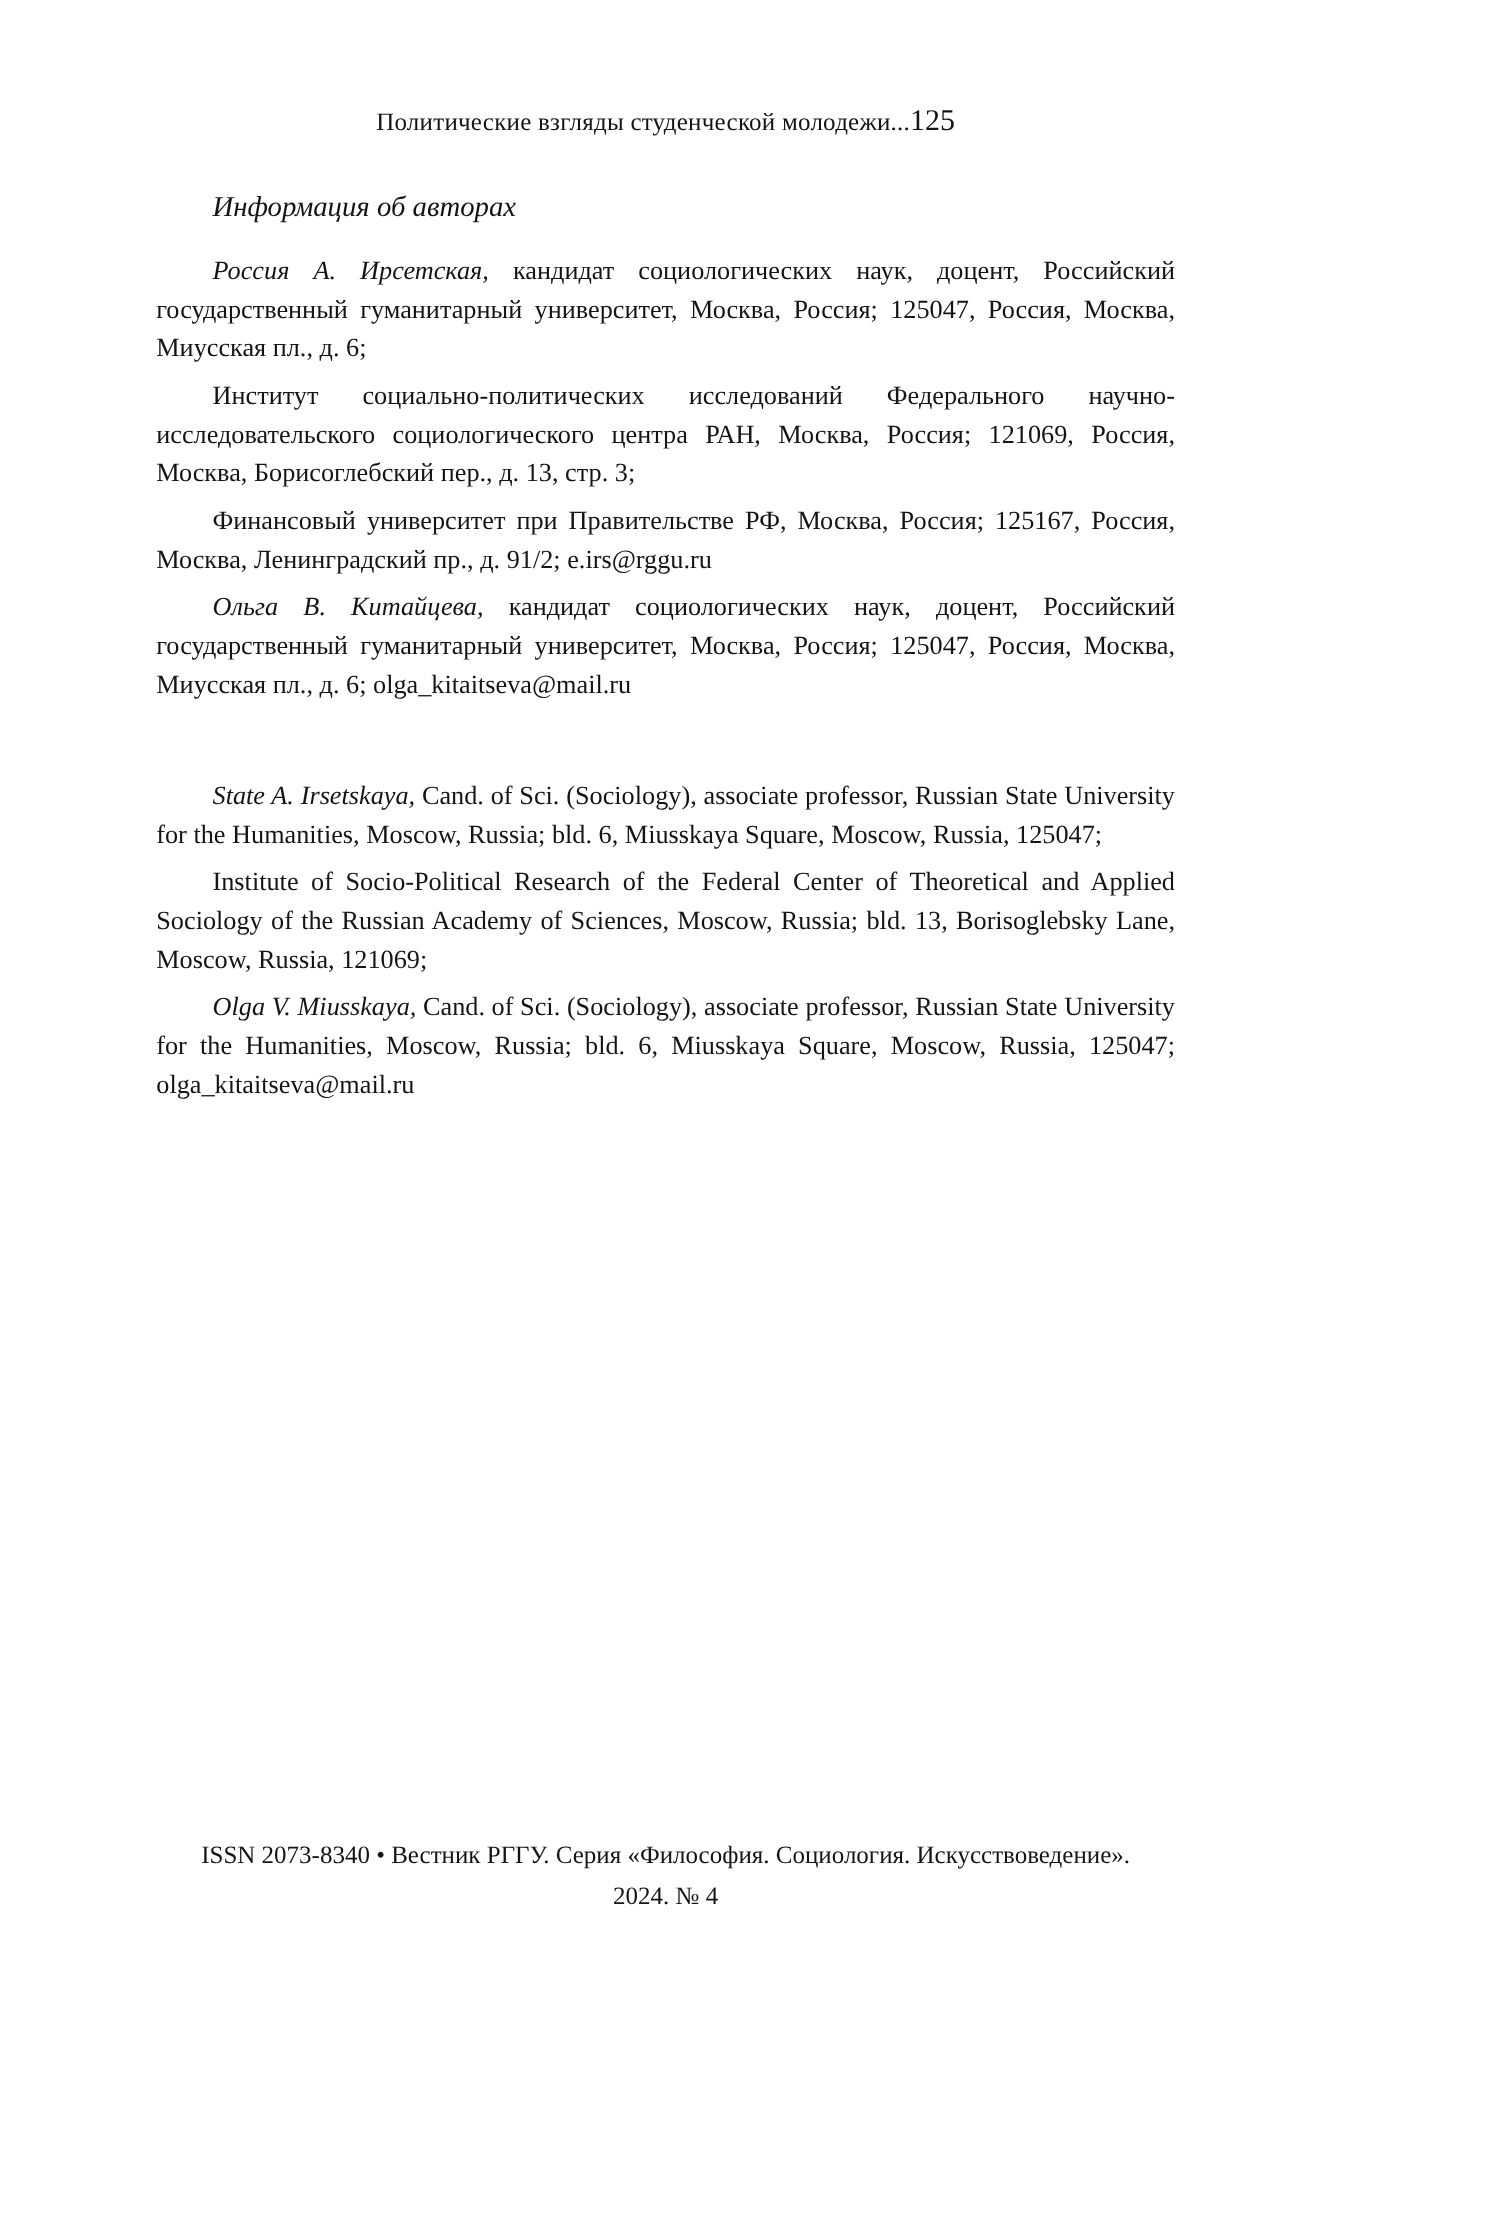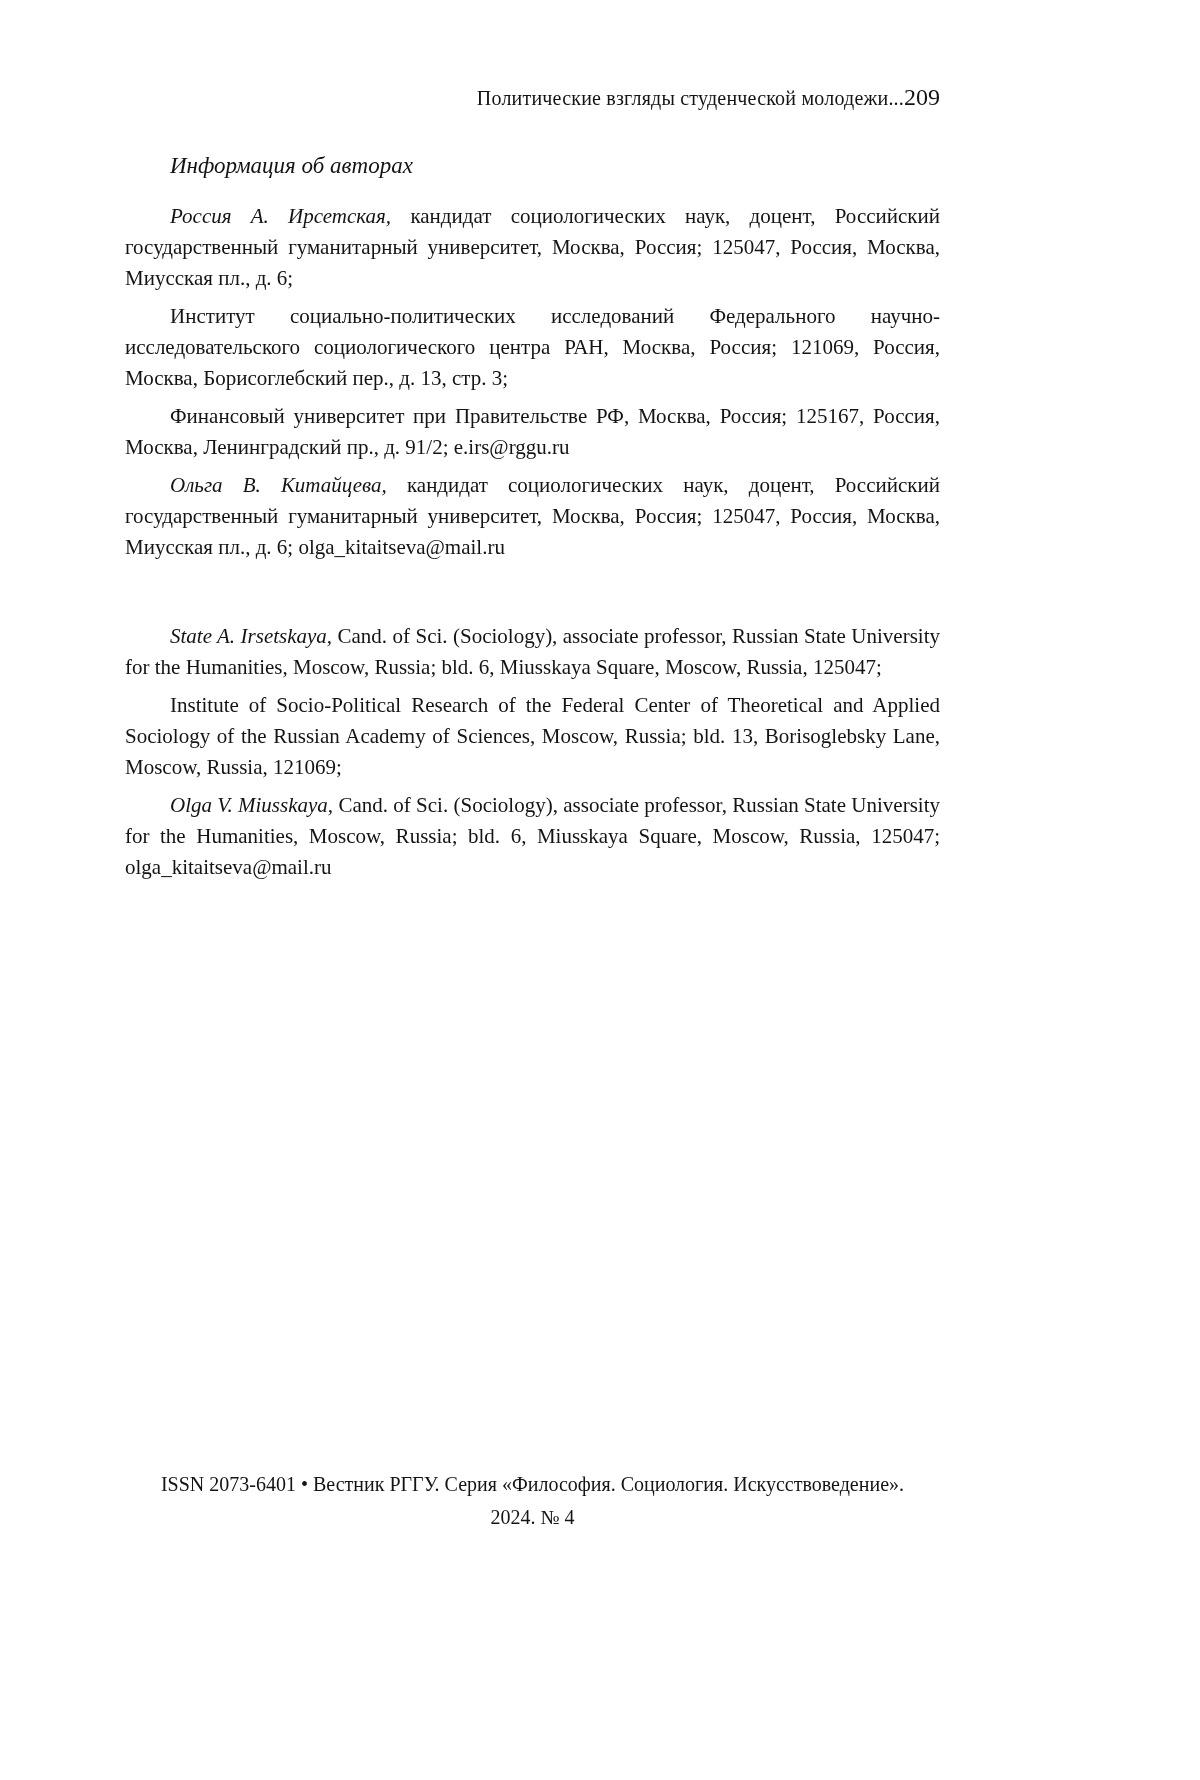--- a/index.html
+++ b/index.html
@@ -17,21 +17,21 @@
     overflow: hidden;
   }
   .content {
     position: absolute;
     left: 125px;
     top: 84px;
     width: 815px;
   }
   .running-head {
     display: flex;
-    justify-content: flex-end;
+    justify-content: center;
     align-items: baseline;
     margin-bottom: 40px;
   }
   .running-title {
     font-size: 20px;
     letter-spacing: 0.2px;
   }
   .page-number {
     font-size: 24px;
   }
@@ -68,21 +68,21 @@
   }
 </style>
 </head>
 <body>
 
 <div class="page">
   <div class="content">
 
     <div class="running-head">
       <span class="running-title">Политические взгляды студенческой молодежи...</span>
-      <span class="page-number">209</span>
+      <span class="page-number">125</span>
     </div>
 
     <section class="section-ru">
       <h2 class="section-heading">Информация об авторах</h2>
 
       <p class="para"><em>Россия А. Ирсетская,</em><span> кандидат социологических наук, доцент, Российский государственный гуманитарный университет, Москва, Россия; 125047, Россия, Москва, Миусская пл., д. 6;</span></p>
 
       <p class="para"><em></em><span>Институт социально-политических исследований Федерального научно-исследовательского социологического центра РАН, Москва, Россия; 121069, Россия, Москва, Борисоглебский пер., д. 13, стр. 3;</span></p>
 
       <p class="para"><em></em><span>Финансовый университет при Правительстве РФ, Москва, Россия; 125167, Россия, Москва, Ленинградский пр., д. 91/2; e.irs@rggu.ru</span></p>
@@ -96,16 +96,16 @@
 
       <p class="para"><em></em><span>Institute of Socio-Political Research of the Federal Center of Theoretical and Applied Sociology of the Russian Academy of Sciences, Moscow, Russia; bld. 13, Borisoglebsky Lane, Moscow, Russia, 121069;</span></p>
 
 
       <p class="para author-gap"><em>Olga V. Miusskaya,</em><span> Cand. of Sci. (Sociology), associate professor, Russian State University for the Humanities, Moscow, Russia; bld. 6, Miusskaya Square, Moscow, Russia, 125047; olga_kitaitseva@mail.ru</span></p>
     </section>
 
   </div>
 
   <div class="footer">
-    <div>ISSN 2073-6401 • Вестник РГГУ. Серия «Философия. Социология. Искусствоведение».</div>
+    <div>ISSN 2073-8340 • Вестник РГГУ. Серия «Философия. Социология. Искусствоведение».</div>
     <div>2024. № 4</div>
   </div>
 </div>
 
 </body></html>

